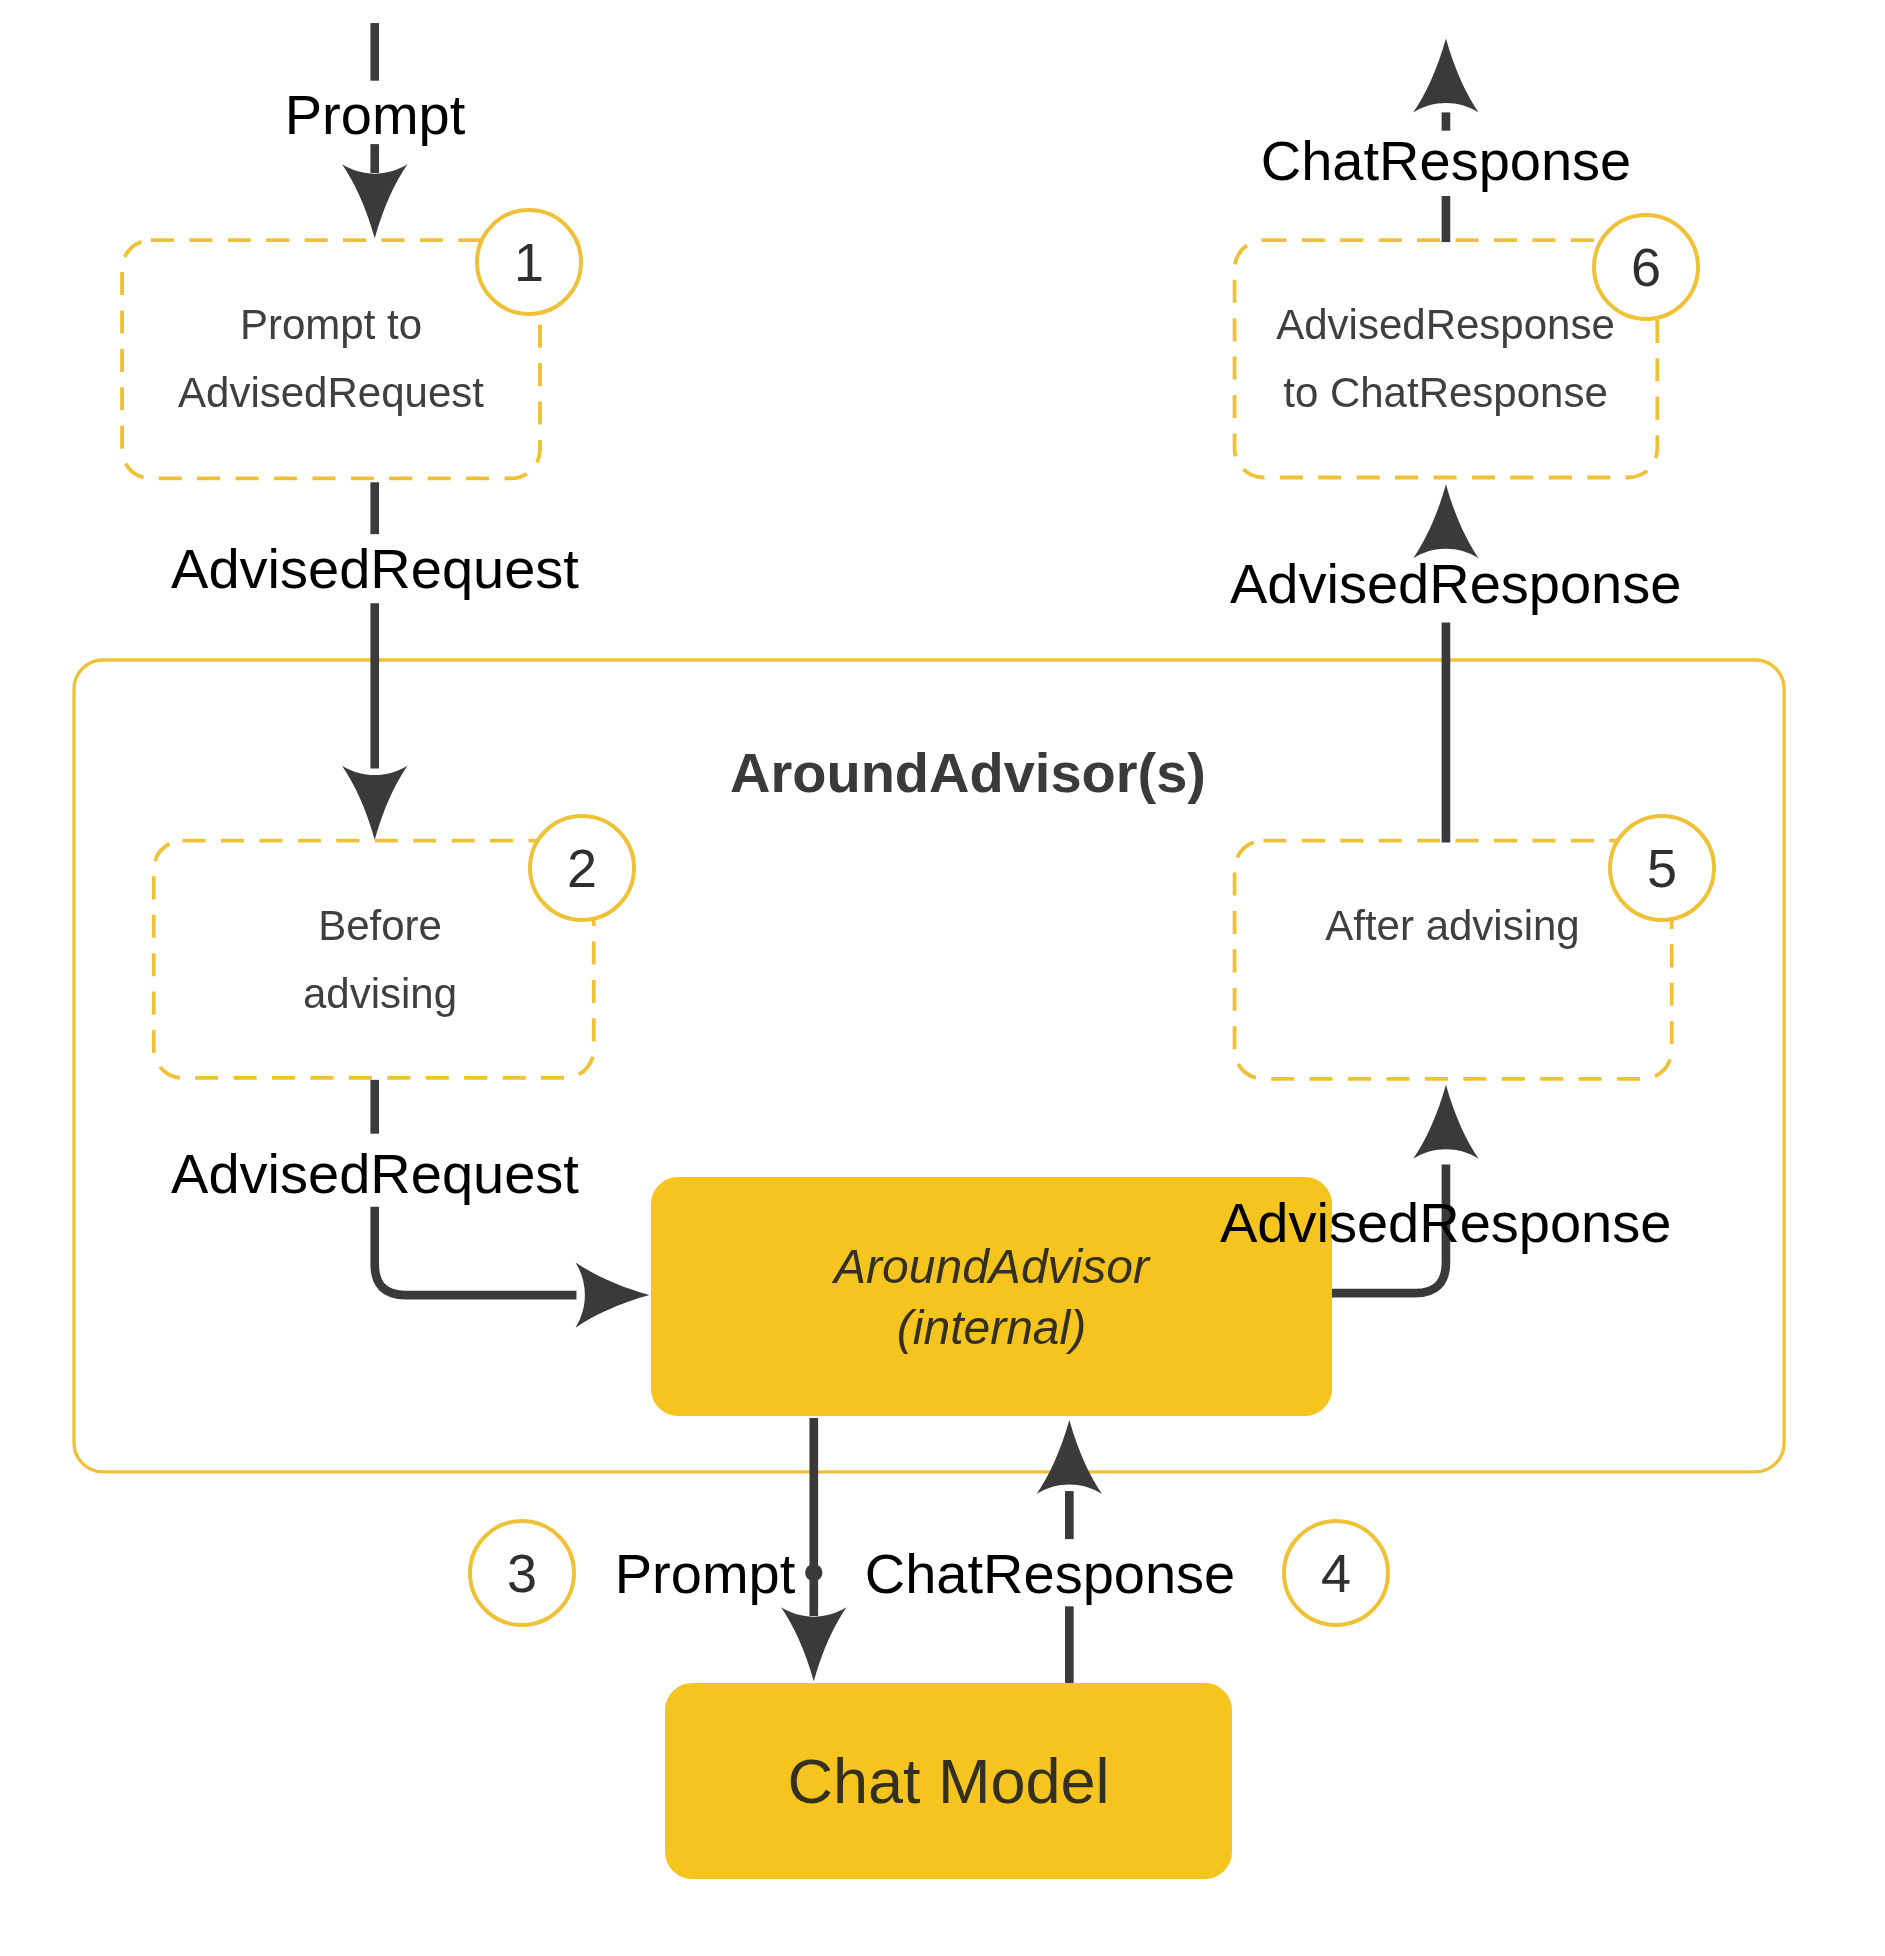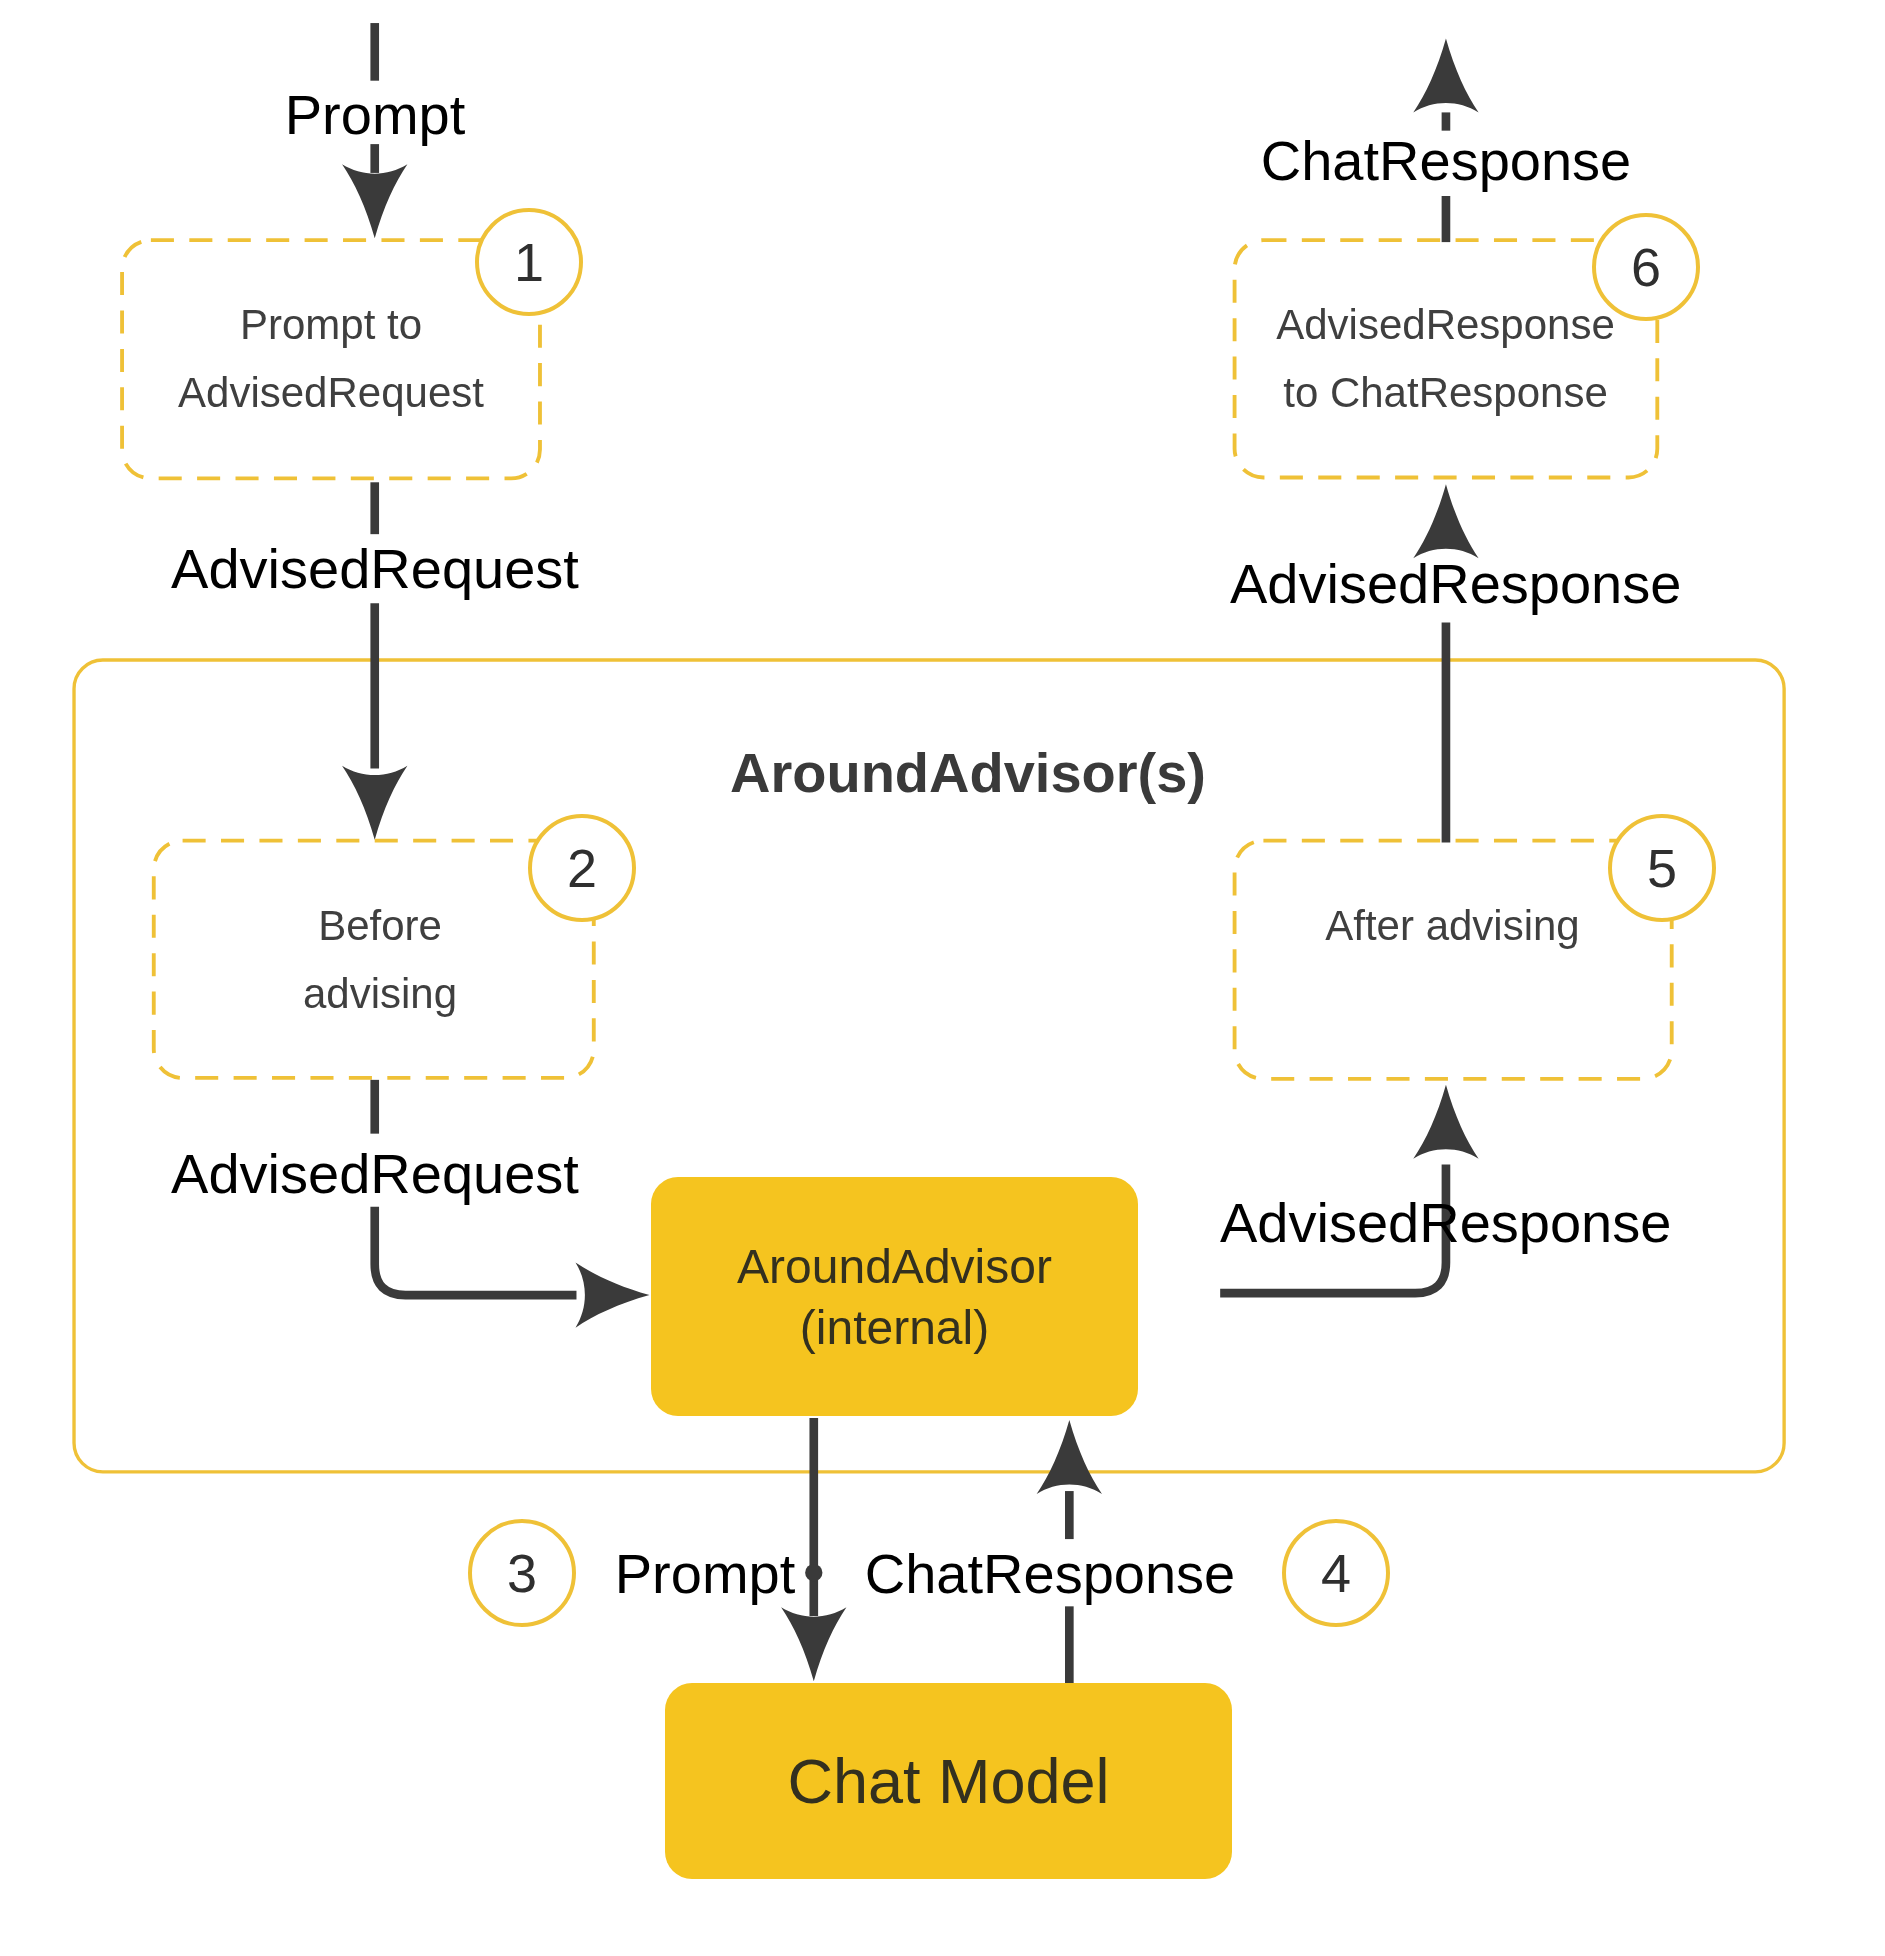--- a/index.html
+++ b/index.html
@@ -115,21 +115,21 @@
     <span>advising</span>
   </div>
   <div class="boxtext" style="left:1234px;top:807px;width:437px;height:238px;">
     <span>After advising</span>
   </div>
   <div class="boxtext" style="left:1234px;top:240px;width:423px;height:237px;">
     <span>AdvisedResponse</span>
     <span>to ChatResponse</span>
   </div>
 
-  <div class="fillbox internal" style="left:651px;top:1177px;width:487px;height:239px;">
+  <div class="fillbox internal" style="left:651px;top:1177px;width:681px;height:239px;font-style:italic;">
     <span>AroundAdvisor</span>
     <span>(internal)</span>
   </div>
   <div class="fillbox chatmodel" style="left:665px;top:1683px;width:567px;height:196px;">
     <span>Chat Model</span>
   </div>
 
   <div class="lbl" style="left:231px;top:91px;width:288px;">Prompt</div>
   <div class="lbl" style="left:159px;top:545px;width:432px;">AdvisedRequest</div>
   <div class="lbl" style="left:159px;top:1150px;width:432px;">AdvisedRequest</div>

